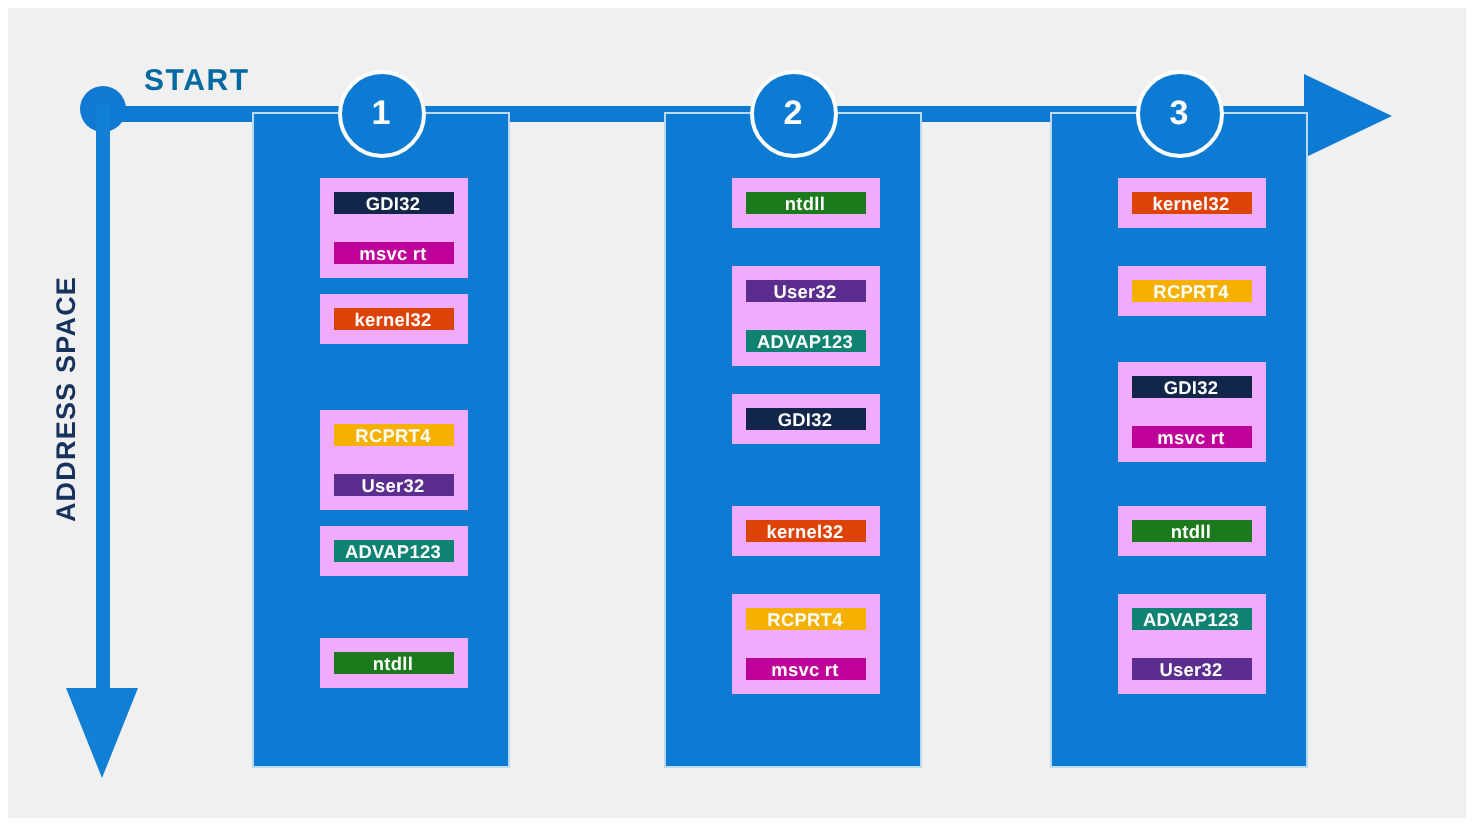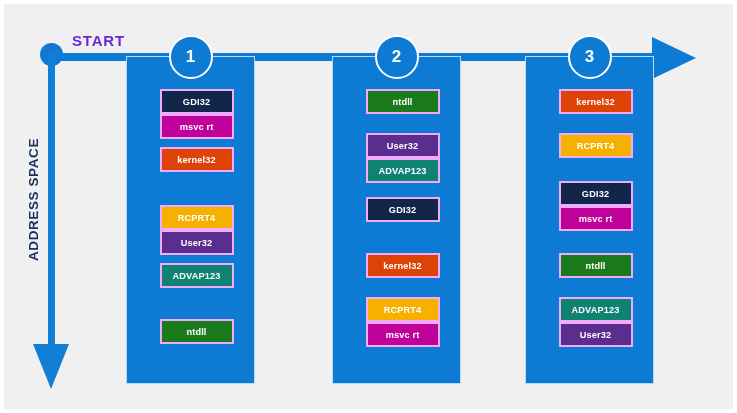--- a/index.html
+++ b/index.html
@@ -64,21 +64,21 @@
     position:absolute;
     left:648px;top:33px;
     width:0;height:0;
     border-top:21px solid transparent;
     border-bottom:21px solid transparent;
     border-left:44px solid #0d7bd4;
   }
   .start-label{
     position:absolute;
     left:68px;top:28px;
-    color:#6d28d9;
+    color:#0369a1;
     font-size:15px;
     font-weight:bold;
     letter-spacing:.8px;
   }
 
   
   .column{
     position:absolute;
     top:52px;
     width:129px;
@@ -109,21 +109,21 @@
   }
 
   .stack{
     position:absolute;
     left:50%;
     transform:translateX(-50%);
     width:86px;
   }
   .module{
     height:25px;
-    border:2px solid #f0abfc;
+    border:7px solid #f0abfc;
     box-sizing:border-box;
     color:#ffffff;
     font-size:9.2px;
     font-weight:bold;
     display:flex;
     align-items:center;
     justify-content:center;
     letter-spacing:.15px;
     margin-left:12px;
   }

